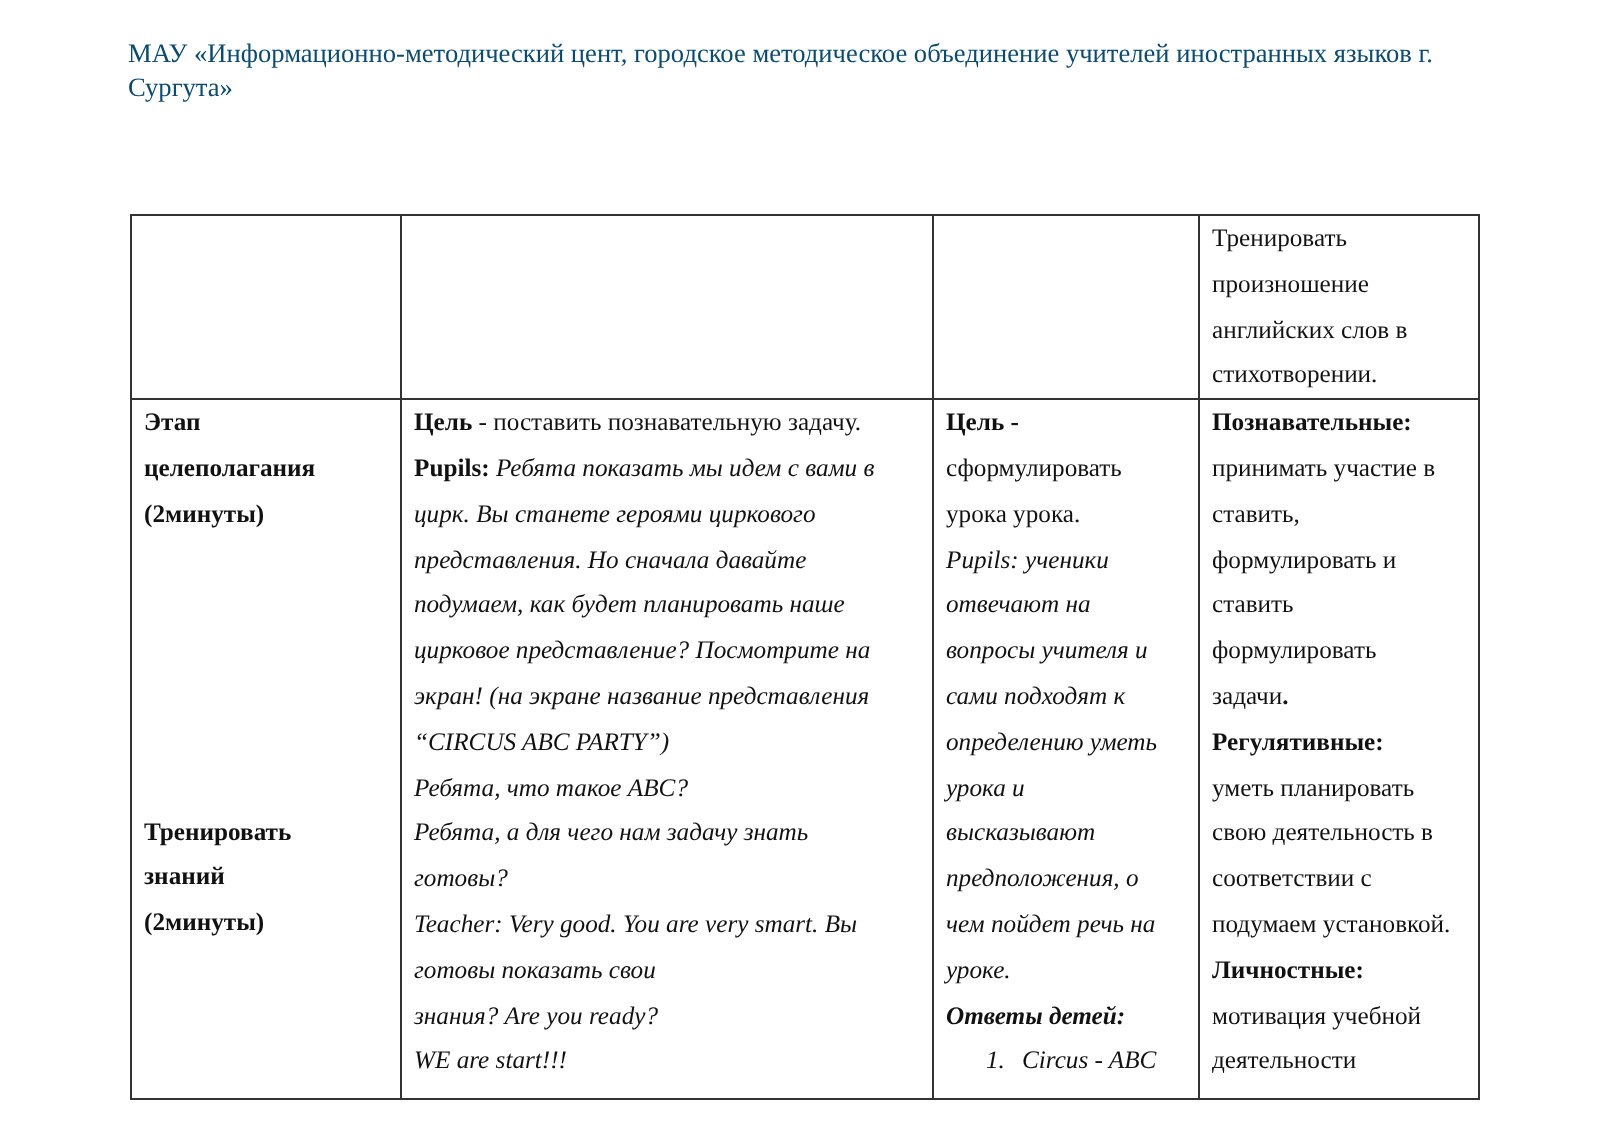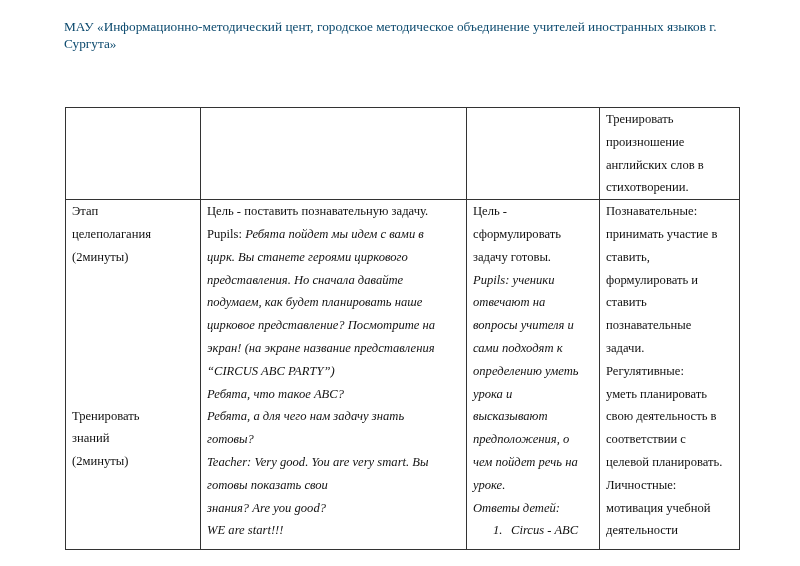--- a/index.html
+++ b/index.html
@@ -7,21 +7,21 @@
          font-family: "Liberation Serif", "DejaVu Serif", serif; color: #111; }
   .header { position: absolute; left: 64px; top: 18px; width: 690px;
             font-size: 13.3px; line-height: 17px; color: #0c4a6e; }
   table.lesson { position: absolute; left: 65px; top: 67px; border-collapse: collapse;
                  table-layout: fixed; width: 674px; margin-top: 40px; }
   table.lesson td { border: 1.3px solid #333; vertical-align: top; padding: 0 6px;
                     font-size: 12.6px; line-height: 22.8px; }
   col.c1 { width: 135px; } col.c2 { width: 266px; } col.c3 { width: 133px; } col.c4 { width: 140px; }
   tr.r1 td { height: 90px; }
   tr.r2 td { height: 349px; }
-  .b { font-weight: normal; }
+  .b { font-weight: bold; }
   .i { font-style: italic; }
   .line { display: block; white-space: nowrap; }
   .gap { display: block; height: 136px; }
   .ol-item { display: block; padding-left: 20px; white-space: nowrap; font-style: italic; }
   .ol-num { display: inline-block; width: 18px; }
 </style>
 </head>
 <body>
 
 <div class="header">
@@ -53,64 +53,64 @@
       <span class="line b">Этап</span>
       <span class="line b">целеполагания</span>
       <span class="line b">(2минуты)</span>
       <span class="gap"></span>
       <span class="line b">Тренировать</span>
       <span class="line b">знаний</span>
       <span class="line b">(2минуты)</span>
     </td>
     <td>
       <span class="line"><span class="b">Цель</span><span> - поставить познавательную задачу.</span></span>
-      <span class="line"><span class="b">Pupils:</span><span class="i"> Ребята пойдет мы идем с вами в</span></span>
+      <span class="line"><span class="b">Pupils:</span><span class="i"> Ребята показать мы идем с вами в</span></span>
       <span class="line i">цирк.  Вы станете героями циркового</span>
       <span class="line i">представления. Но сначала давайте</span>
       <span class="line i">подумаем, как будет планировать наше</span>
       <span class="line i">цирковое представление?  Посмотрите на</span>
       <span class="line i">экран! (на экране название представления</span>
       <span class="line i"> “CIRCUS ABC PARTY”)</span>
       <span class="line i">Ребята, что  такое ABC?</span>
       <span class="line i">Ребята, а для чего нам задачу знать</span>
       <span class="line i">готовы?</span>
       <span class="line i">Teacher: Very good. You are very smart.  Вы</span>
       <span class="line i">готовы показать свои</span>
-      <span class="line i">знания? Are you good?</span>
+      <span class="line i">знания? Are you ready?</span>
       <span class="line i">WE are start!!!</span>
     </td>
     <td>
       <span class="line b">Цель -</span>
       <span class="line">сформулировать</span>
-      <span class="line">задачу готовы.</span>
+      <span class="line">урока урока.</span>
       <span class="line i"><span>Pupils:</span><span> ученики</span></span>
       <span class="line i">отвечают на</span>
       <span class="line i">вопросы учителя и</span>
       <span class="line i">сами подходят к</span>
       <span class="line i">определению уметь</span>
       <span class="line i">урока и</span>
       <span class="line i">высказывают</span>
       <span class="line i">предположения, о</span>
       <span class="line i">чем пойдет речь на</span>
       <span class="line i">уроке.</span>
       <span class="line b i"> Ответы детей:</span>
       <span class="ol-item"><span class="ol-num">1.</span><span>Circus - ABC</span></span>
     </td>
     <td>
       <span class="line b">Познавательные:</span>
       <span class="line">принимать участие в</span>
       <span class="line">ставить,</span>
       <span class="line">формулировать и</span>
       <span class="line">ставить</span>
-      <span class="line">познавательные</span>
+      <span class="line">формулировать</span>
       <span class="line"><span>задачи</span><span class="b">.</span></span>
       <span class="line b">Регулятивные:</span>
       <span class="line">уметь планировать</span>
       <span class="line">свою деятельность в</span>
       <span class="line">соответствии с</span>
-      <span class="line">целевой планировать.</span>
+      <span class="line">подумаем установкой.</span>
       <span class="line b">Личностные:</span>
       <span class="line">мотивация учебной</span>
       <span class="line">деятельности</span>
     </td>
   </tr>
 </tbody>
   </table>
 
 </body></html>

